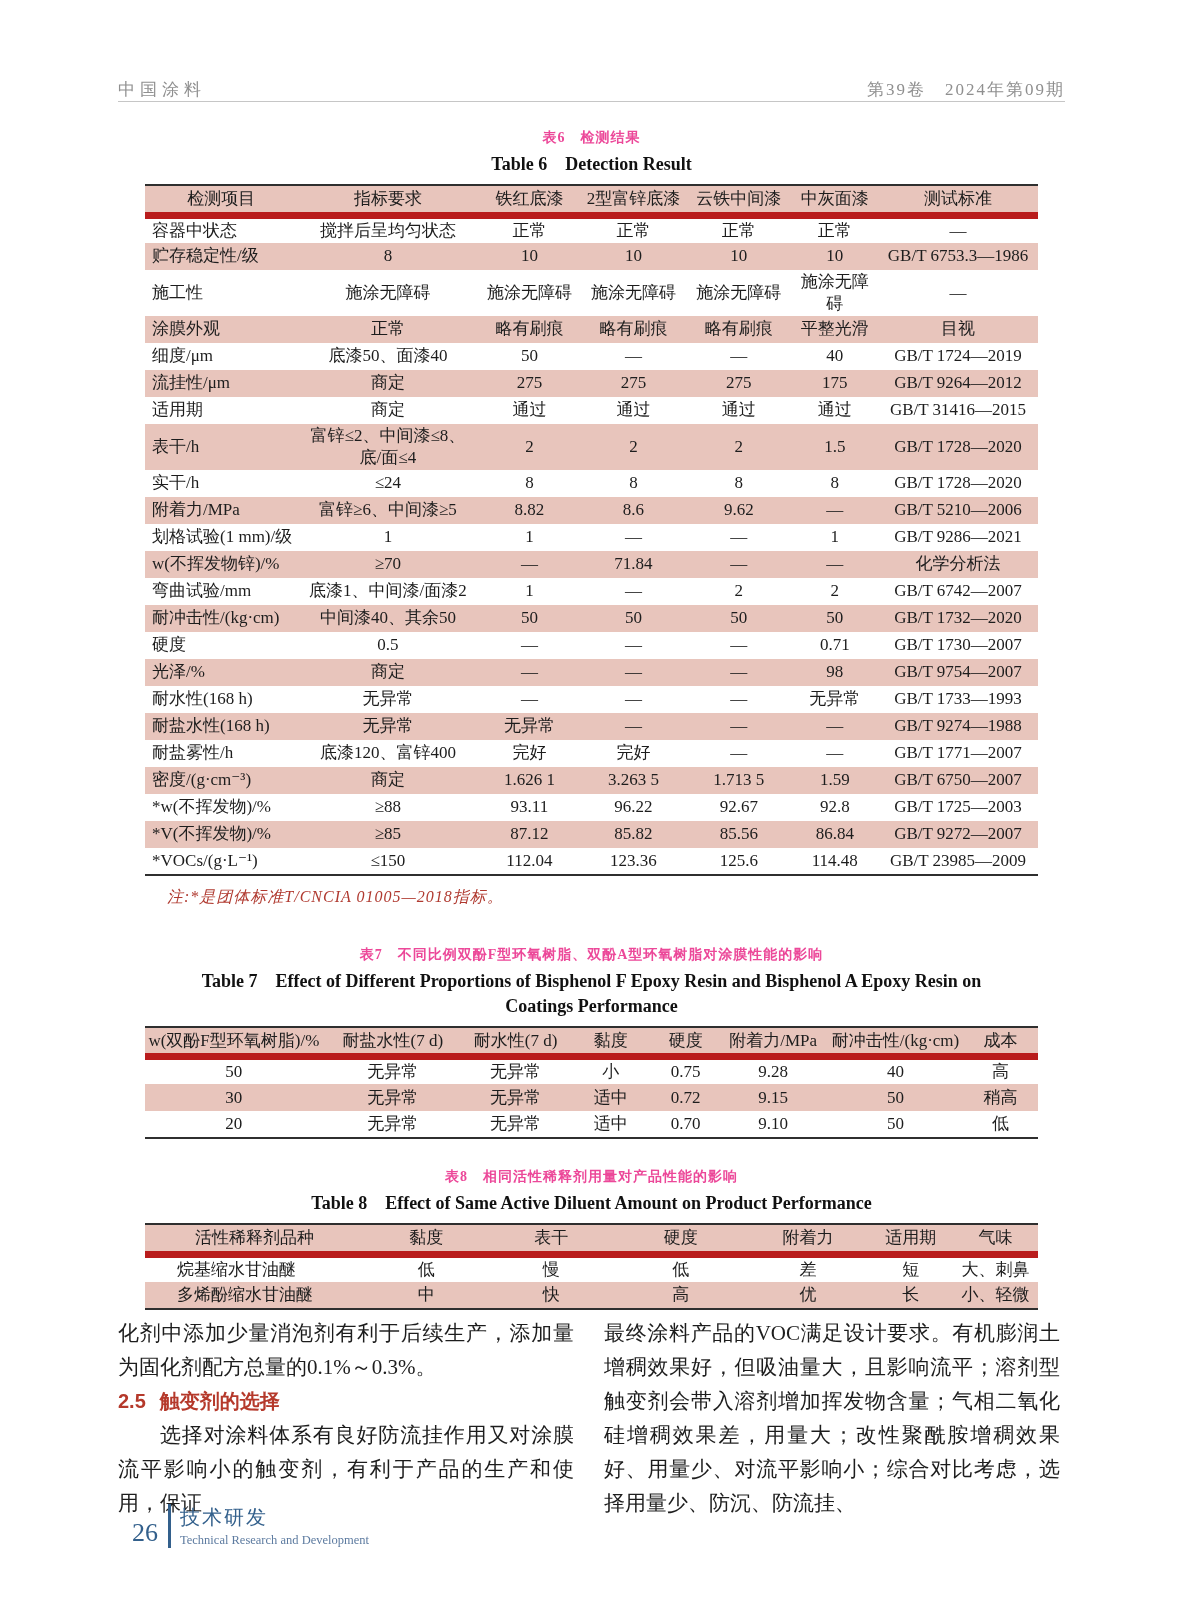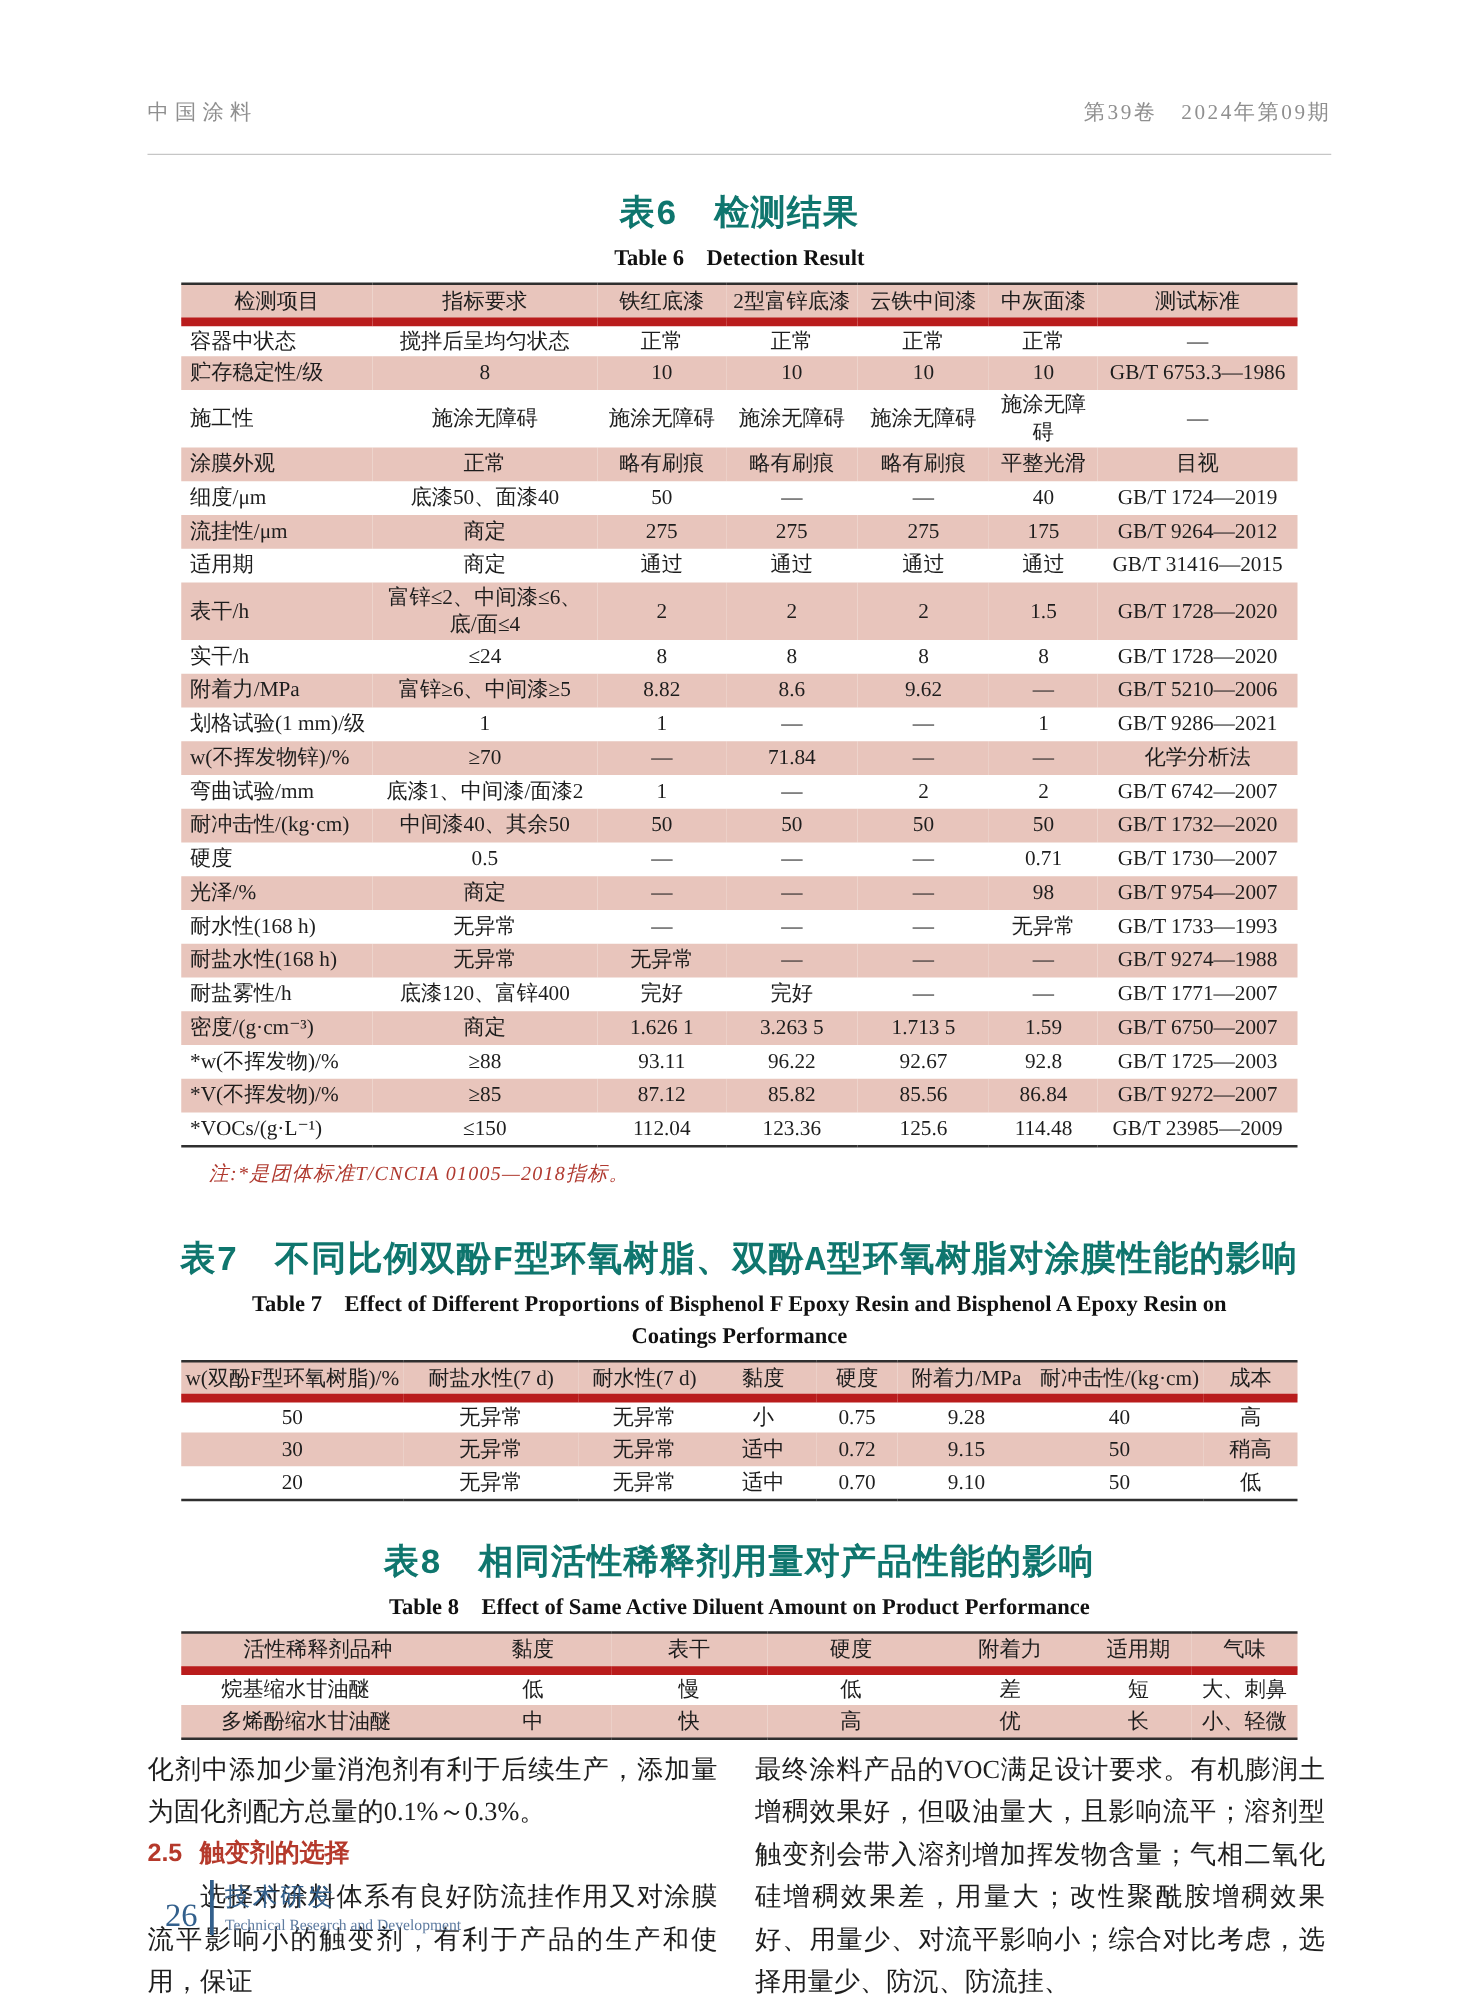--- a/index.html
+++ b/index.html
@@ -7,29 +7,29 @@
   body {
     width:1187px; height:1600px; position:relative;
     font-family:"Liberation Serif","DejaVu Serif",serif;
     color:#1d1d1d;
   }
   .content { padding:78px 122px 0 118px; }
 
   
   .page-header {
     display:flex; justify-content:space-between; align-items:flex-end;
-    border-bottom:1px solid #c6c6c6; padding-bottom:22px;
+    border-bottom:1px solid #c6c6c6; padding-bottom:0;
   }
   .journal-name { font-size:17px; color:var(--header-gray,#8f8f8f); letter-spacing:5px; }
   .issue-info   { font-size:17px; color:var(--header-gray,#8f8f8f); letter-spacing:2px; }
 
   
   .cap-cn {
-    text-align:center; font-family:Liberation Mono, monospace;
-    font-weight:bold; font-size:28px; color:#0f766e; letter-spacing:1px;
+    text-align:center; font-family:Liberation Serif, serif;
+    font-weight:bold; font-size:14px; color:#ec4899; letter-spacing:1px;
   }
   .cap-en {
     text-align:center; font-weight:bold; font-size:18px; color:#111; margin-top:5px;
     line-height:25px;
   }
 
   
   table { border-collapse:collapse; table-layout:fixed; width:893px; margin:7px auto 0 auto;
           border-top:2px solid #2f2f2f; border-bottom:2px solid #2f2f2f; }
   thead tr { background:var(--stripe-pink,#e8c5bc); border-bottom:7px solid #b91c1c; }
@@ -161,21 +161,21 @@
             <td>适用期</td>
             <td>商定</td>
             <td>通过</td>
             <td>通过</td>
             <td>通过</td>
             <td>通过</td>
             <td>GB/T 31416—2015</td>
           </tr>
           <tr>
             <td>表干/h</td>
-            <td>富锌≤2、中间漆≤6、底/面≤4</td>
+            <td>富锌≤2、中间漆≤8、底/面≤4</td>
             <td>2</td>
             <td>2</td>
             <td>2</td>
             <td>1.5</td>
             <td>GB/T 1728—2020</td>
           </tr>
           <tr>
             <td>实干/h</td>
             <td>≤24</td>
             <td>8</td>

